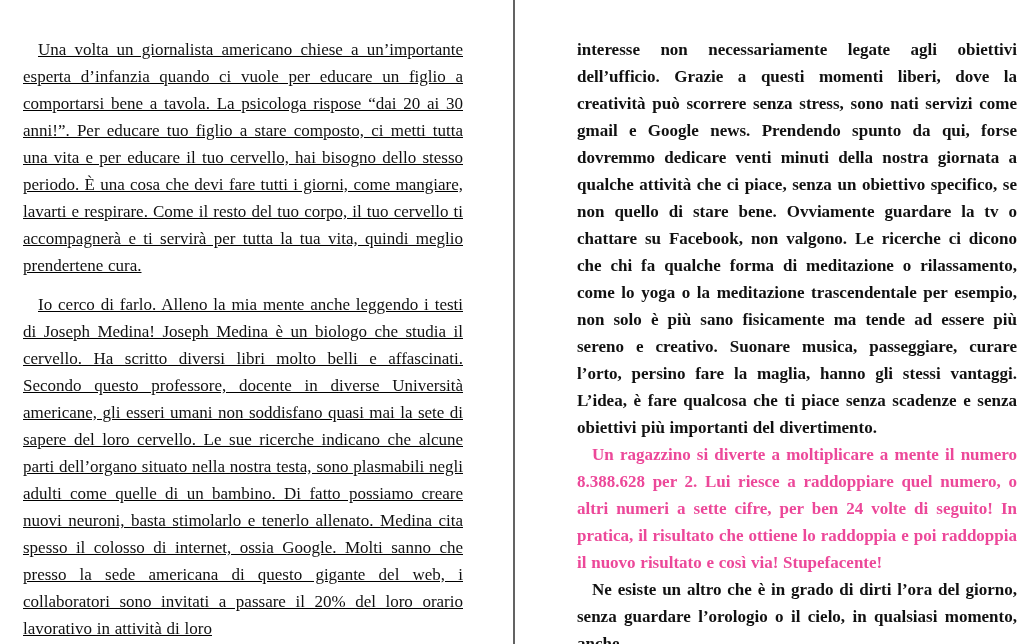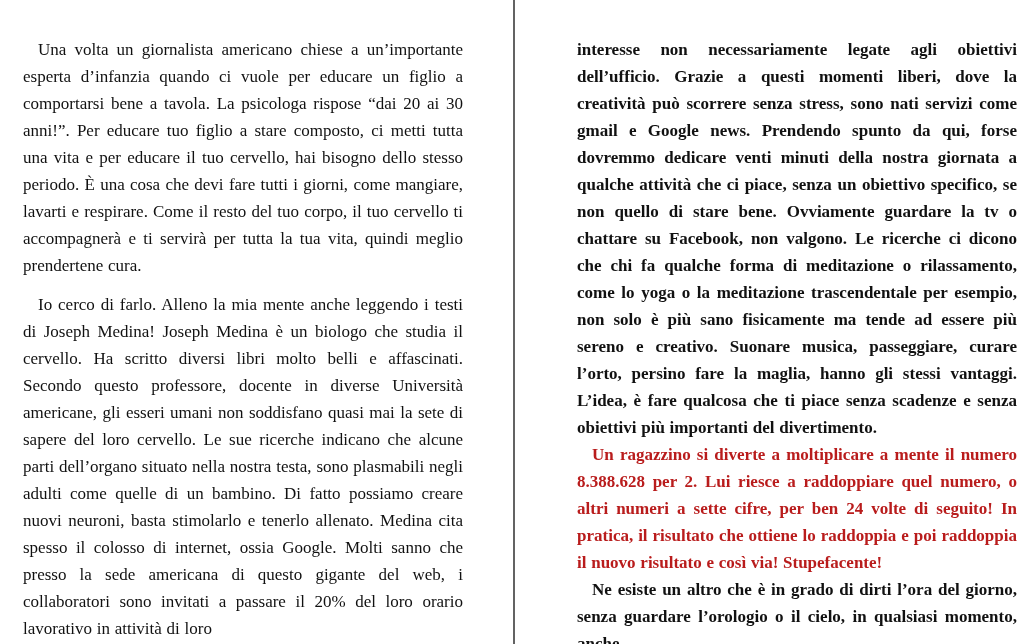--- a/index.html
+++ b/index.html
@@ -20,20 +20,21 @@
     background: #ffffff;
   }
   .page {
     box-sizing: border-box;
     height: 100%;
     background: #ffffff;
   }
   .page-left {
     width: 513px;
     padding: 36px 50px 0 23px;
+    text-decoration: underline;
   }
   .page-right {
     width: 516px;
     padding: 36px 14px 0 62px;
     font-weight: bold;
   }
   .divider {
     flex: none;
     width: 2px;
     height: 100%;
@@ -60,17 +61,17 @@
 
   <section class="page page-left">
     <p class="indent" style="color: rgb(17, 17, 17);">Una volta un giornalista americano chiese a un’importante esperta d’infanzia quando ci vuole per educare un figlio a comportarsi bene a tavola. La psicologa rispose “dai 20 ai 30 anni!”. Per educare tuo figlio a stare composto, ci metti tutta una vita e per educare il tuo cervello, hai bisogno dello stesso periodo. È una cosa che devi fare tutti i giorni, come mangiare, lavarti e respirare. Come il resto del tuo corpo, il tuo cervello ti accompagnerà e ti servirà per tutta la tua vita, quindi meglio prendertene cura.</p>
     <p class="indent para-gap" style="color: rgb(17, 17, 17);">Io cerco di farlo. Alleno la mia mente anche leggendo i testi di Joseph Medina! Joseph Medina è un biologo che studia il cervello. Ha scritto diversi libri molto belli e affascinati. Secondo questo professore, docente in diverse Università americane, gli esseri umani non soddisfano quasi mai la sete di sapere del loro cervello. Le sue ricerche indicano che alcune parti dell’organo situato nella nostra testa, sono plasmabili negli adulti come quelle di un bambino. Di fatto possiamo creare nuovi neuroni, basta stimolarlo e tenerlo allenato. Medina cita spesso il colosso di internet, ossia Google. Molti sanno che presso la sede americana di questo gigante del web, i collaboratori sono invitati a passare il 20% del loro orario lavorativo in attività di loro</p>
   </section>
 
   <div class="divider" style="background: rgb(99, 99, 99);"></div>
 
   <section class="page page-right">
     <p style="color: rgb(17, 17, 17);">interesse non necessariamente legate agli obiettivi dell’ufficio. Grazie a questi momenti liberi, dove la creatività può scorrere senza stress, sono nati servizi come gmail e Google news. Prendendo spunto da qui, forse dovremmo dedicare venti minuti della nostra giornata a qualche attività che ci piace, senza un obiettivo specifico, se non quello di stare bene. Ovviamente guardare la tv o chattare su Facebook, non valgono. Le ricerche ci dicono che chi fa qualche forma di meditazione o rilassamento, come lo yoga o la meditazione trascendentale per esempio, non solo è più sano fisicamente ma tende ad essere più sereno e creativo. Suonare musica, passeggiare, curare l’orto, persino fare la maglia, hanno gli stessi vantaggi. L’idea, è fare qualcosa che ti piace senza scadenze e senza obiettivi più importanti del divertimento.</p>
-    <p class="indent" style="color: #b91c1c;">Un ragazzino si diverte a moltiplicare a mente il numero 8.388.628 per 2.  Lui riesce a raddoppiare quel numero, o altri numeri a sette cifre, per ben 24 volte di seguito! In pratica, il risultato che ottiene lo raddoppia e poi raddoppia il nuovo risultato e così via! Stupefacente!</p>
+    <p class="indent" style="color: #ec4899;">Un ragazzino si diverte a moltiplicare a mente il numero 8.388.628 per 2.  Lui riesce a raddoppiare quel numero, o altri numeri a sette cifre, per ben 24 volte di seguito! In pratica, il risultato che ottiene lo raddoppia e poi raddoppia il nuovo risultato e così via! Stupefacente!</p>
     <p class="indent" style="color: rgb(17, 17, 17);">Ne esiste un altro che è in grado di dirti l’ora del giorno, senza guardare l’orologio o il cielo, in qualsiasi momento, anche</p>
   </section>
 
 </main>
 
 </body></html>

